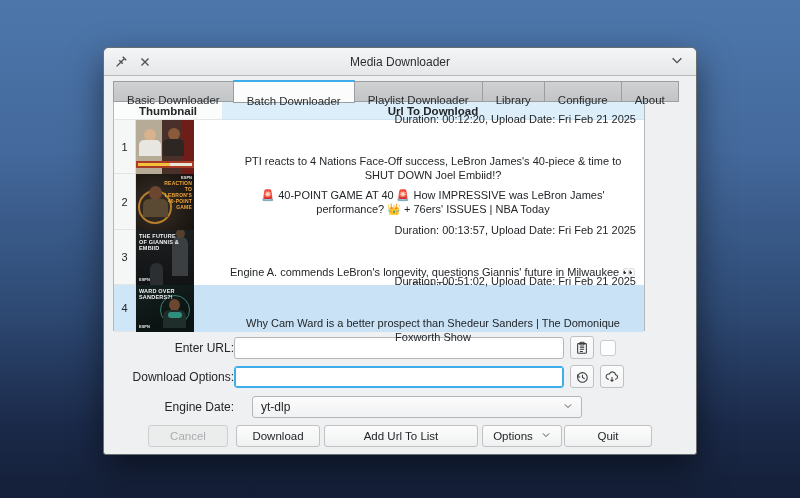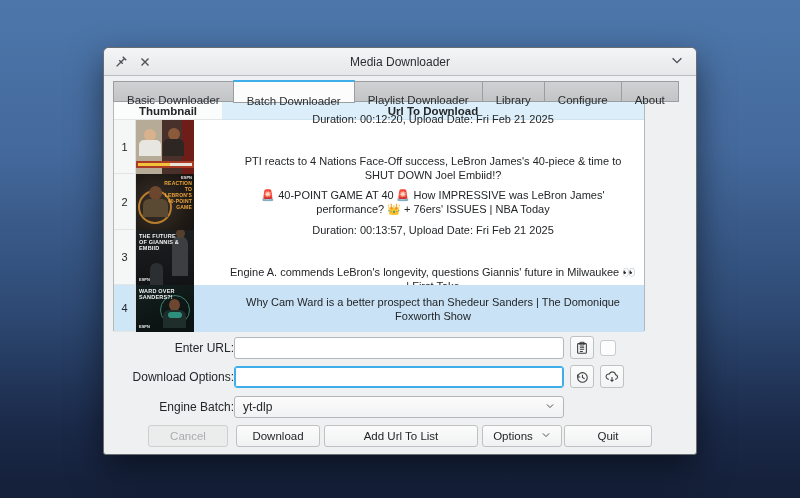--- a/index.html
+++ b/index.html
@@ -52,21 +52,21 @@
   .thead { display:flex; height:18px; flex:0 0 18px; font-size:11.5px; font-weight:bold; color:#232629; }
   .th-thumb { width:108px; background:#fbfcfc; display:flex; align-items:center; justify-content:center; border-bottom:1px solid #e3e5e6; }
   .th-url { flex:1; background:#dceef9; display:flex; align-items:center; justify-content:center; border-bottom:1px solid #cfe2ef; }
   .trow { display:flex; }
   .row-num {
     width:22px; flex:0 0 22px; background:#f5f6f6; border-right:1px solid #dcdedf; border-bottom:1px solid #e2e4e5;
     display:flex; align-items:center; justify-content:center; font-size:11px; color:#232629;
   }
   .cell-thumb { width:86px; flex:0 0 86px; background:#fff; }
   .cell-text {
-    flex:1; display:flex; flex-direction:column; align-items:center; justify-content:center;
+    flex:1; display:flex; flex-direction:column; align-items:flex-end; justify-content:center;
     text-align:center; font-size:11px; color:#232629; line-height:14px; padding:2px 8px;gap:28px;
   }
   .trow.selected .cell-text, .trow.selected .cell-thumb { background:#c9e2f5; }
   .trow.selected .row-num { background:#cfe6f6; }
 
   
   .thumb { position:relative; width:58px; overflow:hidden; background:#111; }
   .thumb .cap { position:absolute; font-weight:bold; letter-spacing:.2px; }
   .thumb .badge { position:absolute; font-size:4px; font-weight:bold; color:#e7e7e7; }
   .thumb1 { height:100%; background:linear-gradient(90deg,#b6ab96 0 44%,#49302a 44% 80%,#6e1d18 80% 100%); }
@@ -227,20 +227,21 @@
           <div class="thumb thumb4" style="height:47px;">
             <span class="ring"></span>
               <span class="head"></span>
               <span class="body"></span>
               <span class="chip"></span>
             <span class="cap">WARD OVER SANDERS?!</span>
             <span class="badge">ESPN</span>
           </div>
         </div>
         <div class="cell-text">
+          <div>Duration: 00:51:02, Upload Date: Fri Feb 21 2025</div>
           <div>Why Cam Ward is a better prospect than Shedeur Sanders | The Domonique Foxworth Show</div>
         </div>
       </div>
     </div>
 
     <div class="form-label" style="left:10px; top:293px;">Enter URL:</div>
     <div class="input" style="top:289px;">
       <input type="text" value="" style="">
     </div>
     <div class="icon-btn" style="left:466px; top:288px;">
@@ -263,22 +264,22 @@
           <path d="M3 5 L3 8 L6 8"></path>
         </svg>
     </div>
     <div class="icon-btn" style="left:496px; top:317px;">
       <svg viewBox="0 0 16 16">
           <path d="M4.5 10.5 a3 3 0 1 1 .5-5.9 a3.6 3.6 0 0 1 7 .9 a2.5 2.5 0 0 1 -.5 5"></path>
           <path d="M8 8 V13 M6.3 11.3 L8 13 L9.7 11.3"></path>
         </svg>
     </div>
 
-    <div class="form-label" style="left:10px; top:352px;">Engine Batch:</div>
-    <div class="select" style="top:348px;">
+    <div class="form-label" style="left:10px; top:352px;">Engine Date:</div>
+    <div class="select" style="top:348px;margin-left:18px;">
       <span>yt-dlp</span>
       <span class="chev">
         <svg viewBox="0 0 16 16">
             <path d="M3 5.5 L8 10.5 L13 5.5"></path>
           </svg>
       </span>
     </div>
 
     <div class="btn disabled" style="left:44px; width:80px;">Cancel</div>
     <div class="btn" style="left:132px; width:84px;">Download</div>

